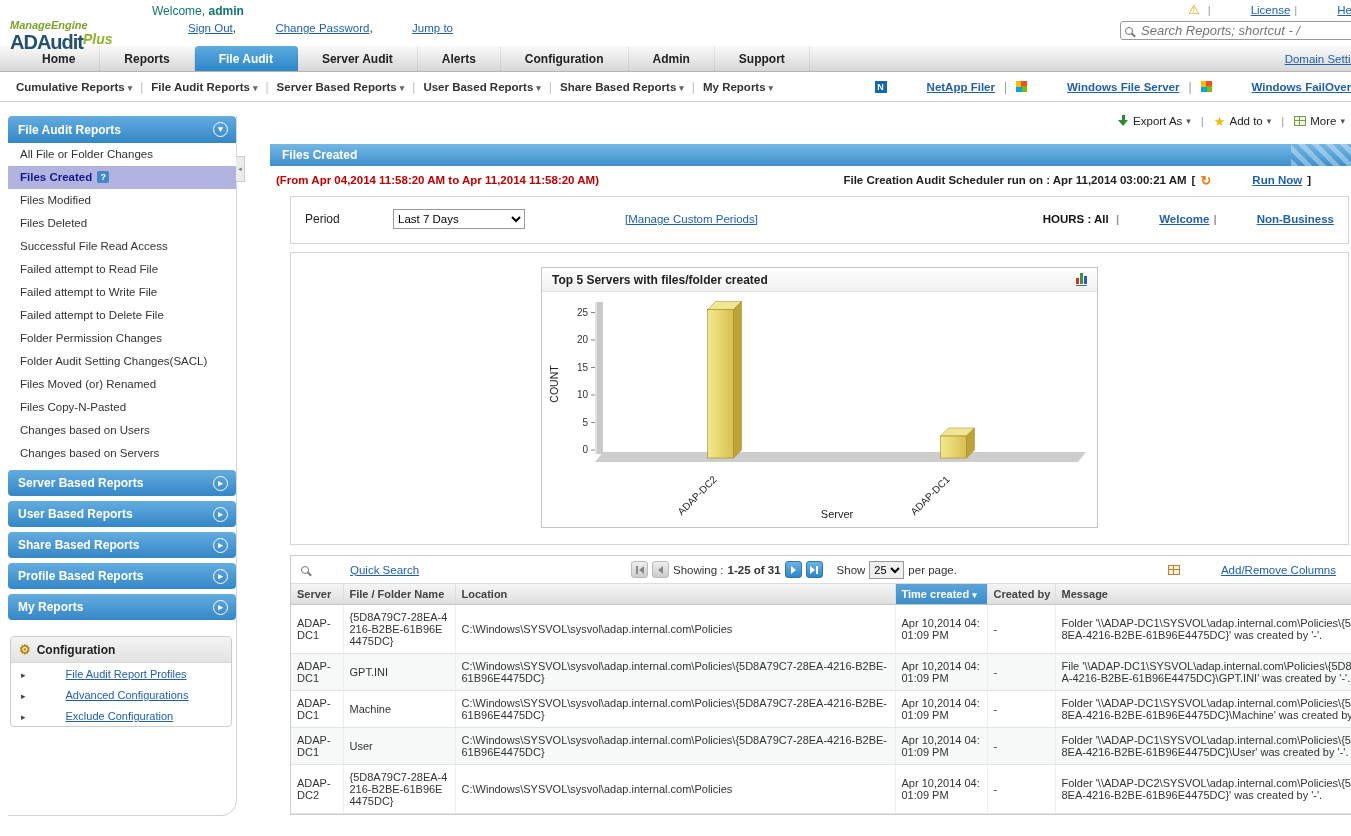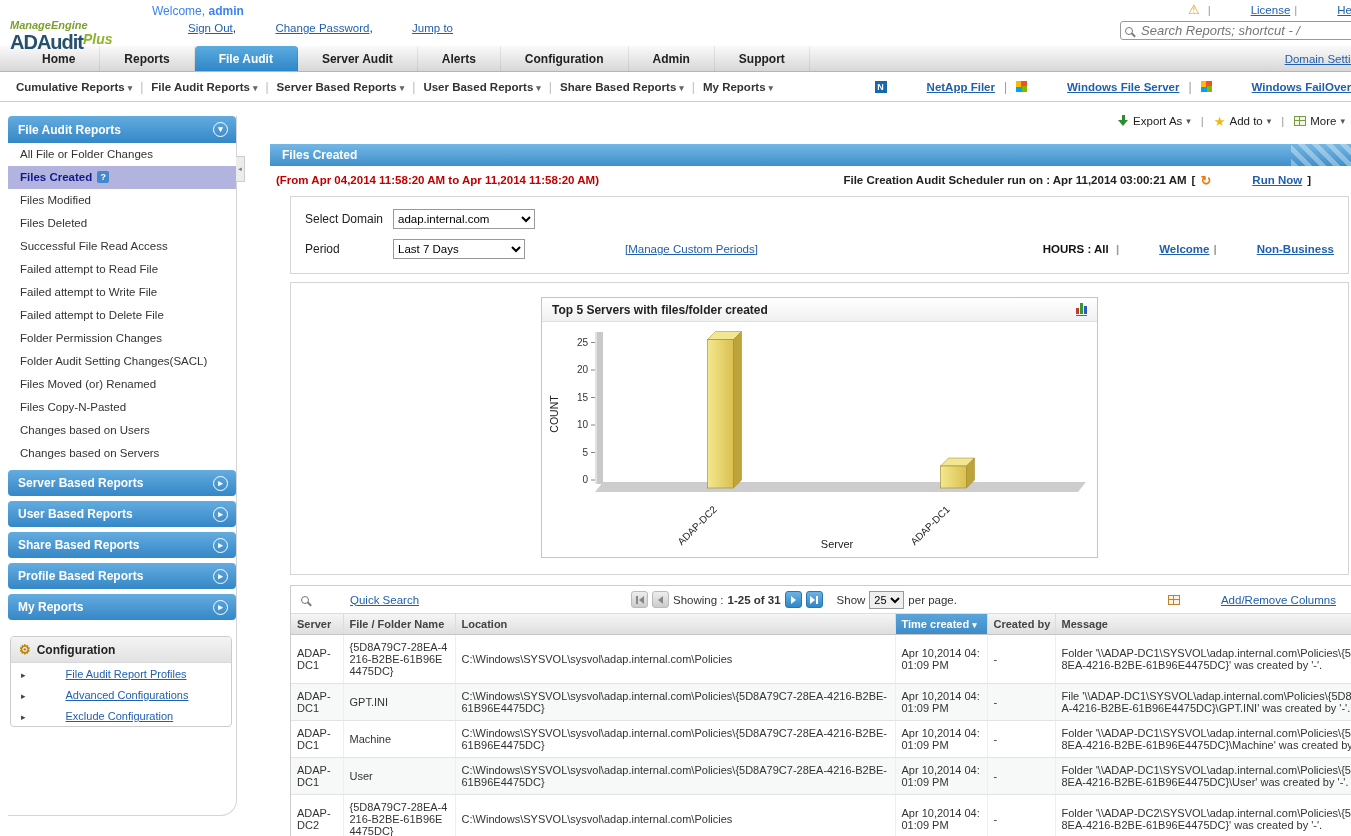--- a/index.html
+++ b/index.html
@@ -7,21 +7,21 @@
     font-family:"Liberation Sans", sans-serif; font-size:12px; color:#333; }
   a { color:#1f5fae; text-decoration:underline; cursor:pointer;padding-left:36px; }
 
   
   .hdr { position:relative; height:46px; background:#fff; }
   .logo { position:absolute; left:10px; top:19px; cursor:pointer; }
   .logo-brand { font-size:11px; font-style:italic; font-weight:bold; color:#7aa22a; }
   .logo-product { font-size:20px; font-weight:bold; color:#25506e; letter-spacing:-1px;text-align:right; }
   .logo-plus { font-size:14px; font-style:italic; font-weight:bold; color:#8db42c; vertical-align:super; }
   .welcome { position:absolute; left:152px; top:4px; }
-  .welcome-line { font-size:12px; color:#3b82f6; margin-bottom:3px; }
+  .welcome-line { font-size:12px; color:#0f766e; margin-bottom:3px; }
   .session-links a { font-size:11.5px; }
   .top-right { position:absolute; left:1120px; top:2px; width:280px; }
   .top-links { text-align:left; padding-left:68px; font-size:11.5px; white-space:nowrap; }
   .warn-icon { color:#e89a00; font-size:13px; margin-right:4px; }
   .sep { color:#999; margin:0 4px; text-decoration:none; }
   .searchbox { margin-top:4px; width:240px; height:19px; border:1px solid #999; border-radius:3px;
     background:#fff; display:flex; align-items:center; padding:0 4px; }
   .mag { display:inline-block; width:8px; height:8px; border:1.5px solid #777; border-radius:50%; position:relative; flex:0 0 auto; }
   .mag::after { content:''; position:absolute; width:5px; height:1.5px; background:#777; transform:rotate(45deg); right:-4px; bottom:-2px; }
   .searchbox input { border:none; outline:none; font-style:italic; color:#777; font-size:13px; margin-left:8px; width:200px;
@@ -303,24 +303,20 @@
         <span class="sched">
           <b>File Creation Audit Scheduler run on : Apr 11,2014 03:00:21 AM</b>
           <b>[</b>
           <span class="run-icon">↻</span>
           <a class="run-link">Run Now</a>
           <b>]</b>
         </span>
       </div>
 
       <div class="filter-box">
-        <div class="filter-row">
-          <span class="f-label">Select Domain</span>
-          <select style="width:142px"><option>adap.internal.com</option></select>
-        </div>
         <div class="filter-row">
           <span class="f-label">Period</span>
           <select style="width:132px"><option>Last 7 Days</option></select>
           <a class="mcp-link">[Manage Custom Periods]</a>
           <span class="hours">
             <span>HOURS : All</span>
             <span id="hours-links"><span class="sep">|</span><a>Welcome</a><span class="sep">|</span><a>Non-Business</a></span>
           </span>
         </div>
       </div>

